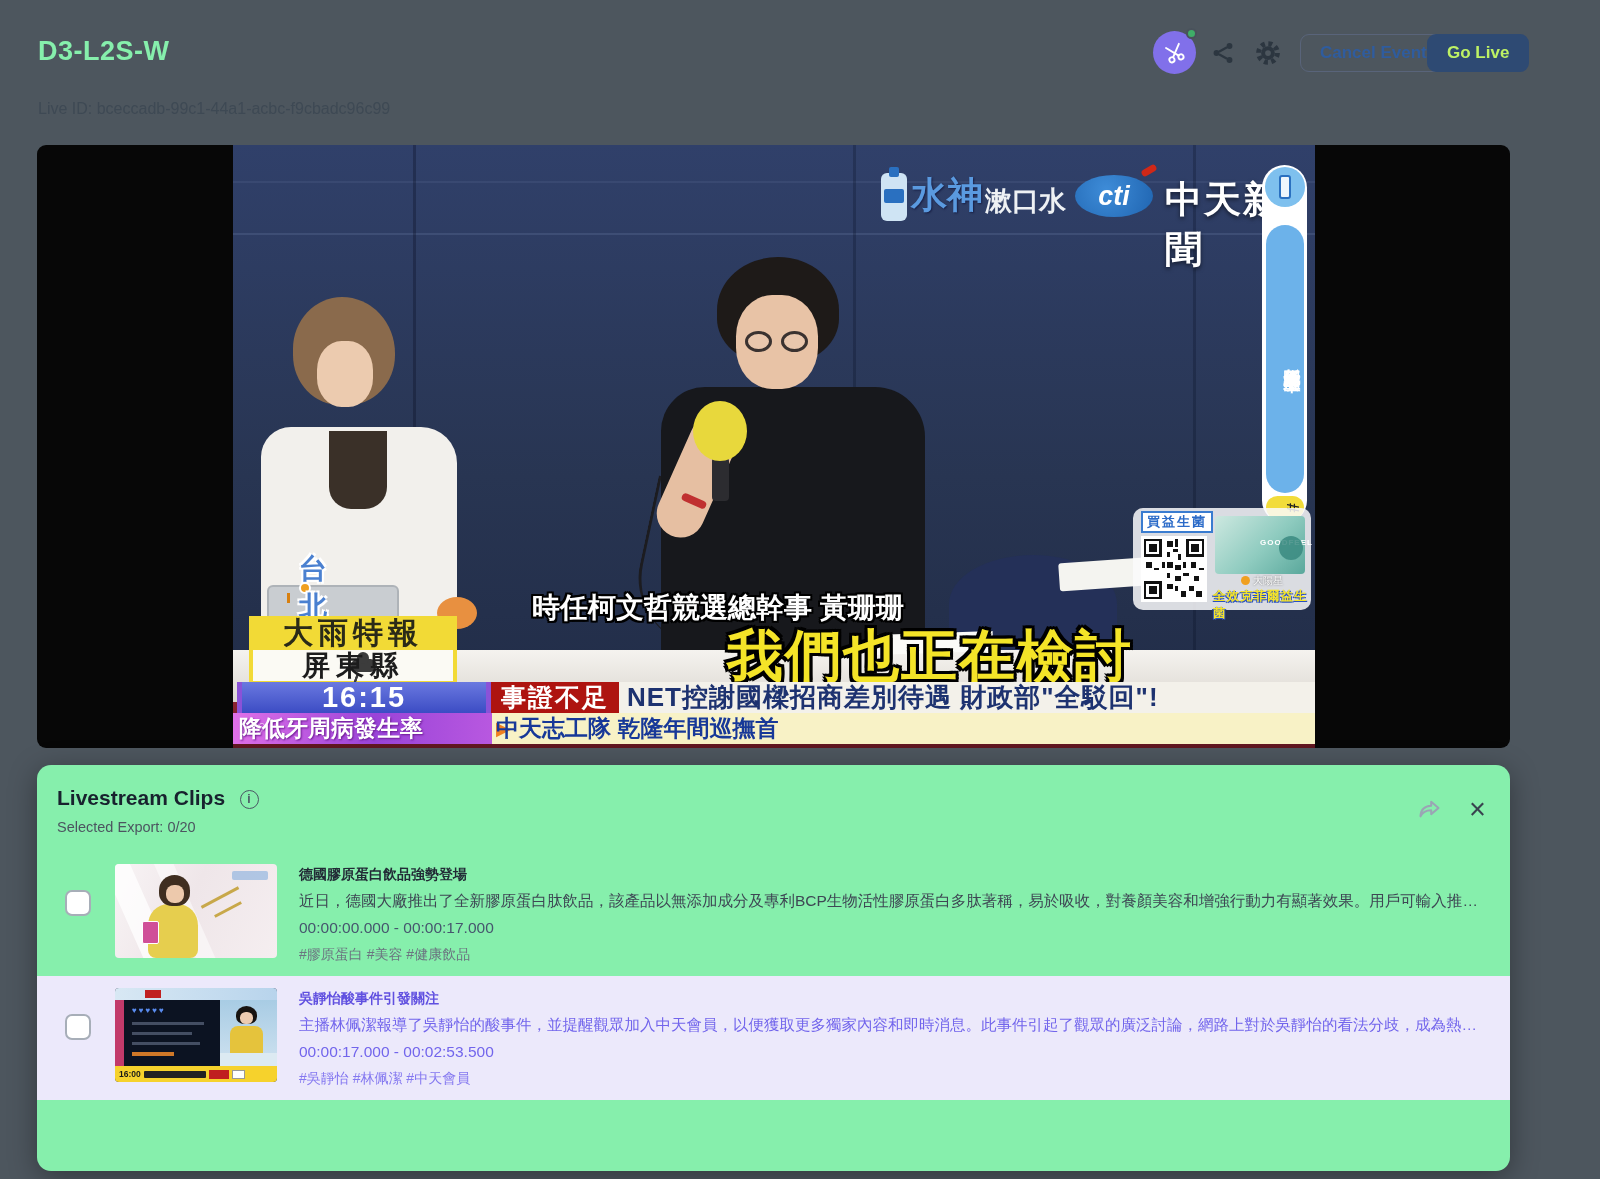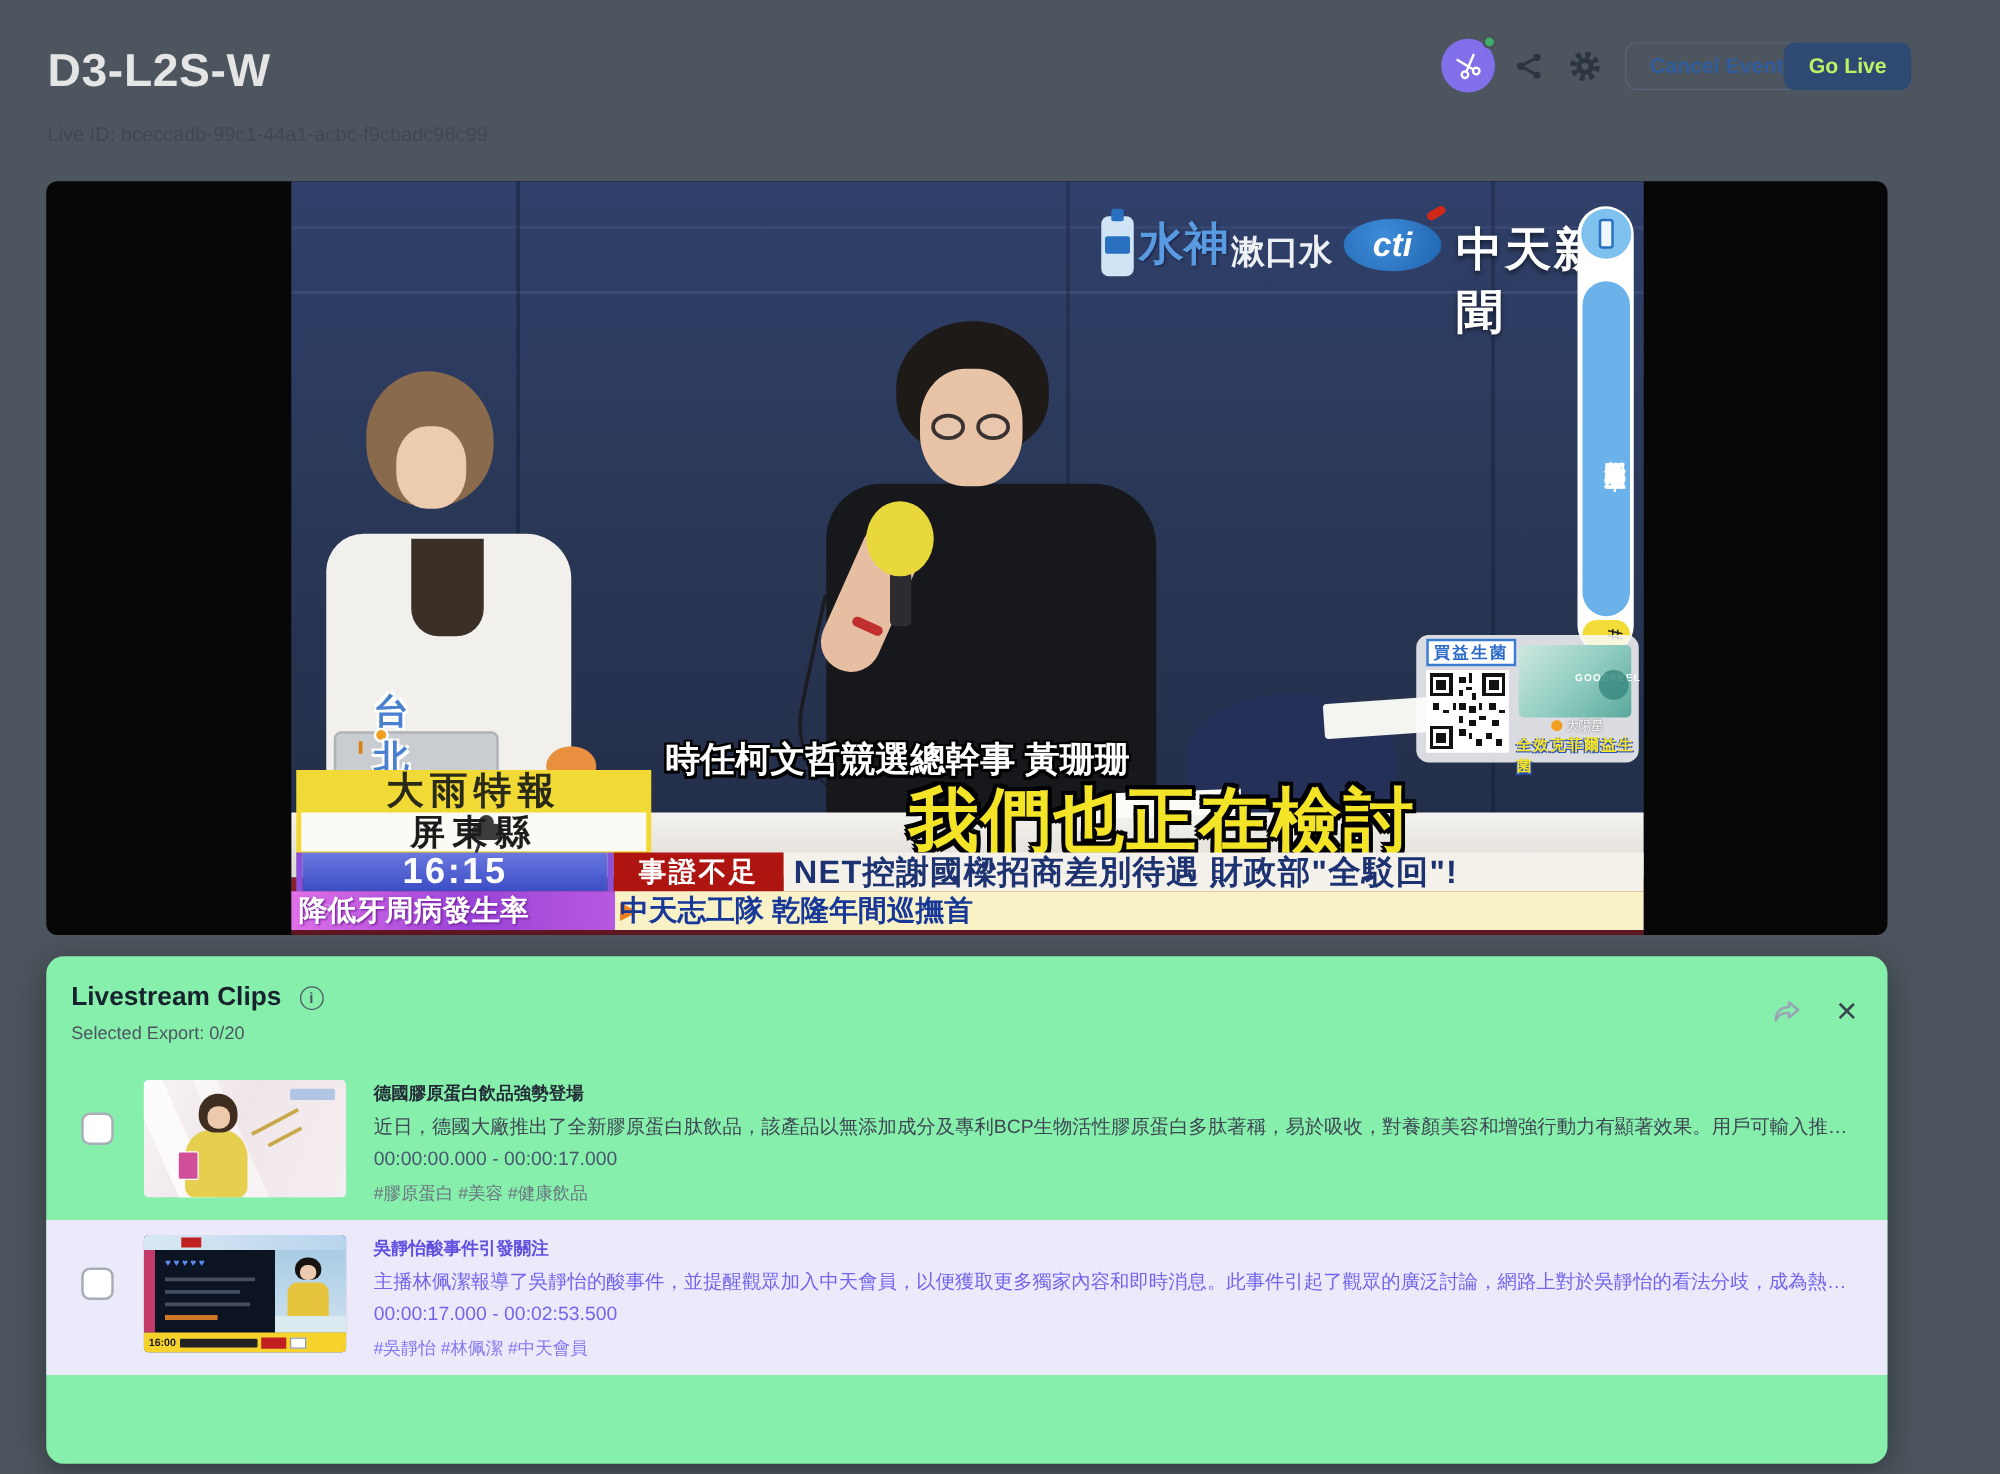--- a/index.html
+++ b/index.html
@@ -2,21 +2,21 @@
 <html><head>
 <meta charset="utf-8">
 <style>
   * { margin:0; padding:0; box-sizing:border-box; }
   html,body { width:1600px; height:1179px; }
   body {
     position:relative; background:#4d565e; overflow:hidden;
     font-family:"Liberation Sans","DejaVu Sans",sans-serif;
   }
   
-  .page-title { position:absolute; left:38px; top:36px; font-size:37px; font-weight:bold; color:#e5e5e5; letter-spacing:.5px; }
+  .page-title { position:absolute; left:38px; top:36px; font-size:27px; font-weight:bold; color:#86efac; letter-spacing:.5px; }
   .live-id    { position:absolute; left:38px; top:100px; font-size:16px; color:#3e4954; }
   .clip-btn   { position:absolute; left:1153px; top:31px; width:43px; height:43px; border-radius:50%;
                 background:#8170ea; display:flex; align-items:center; justify-content:center; cursor:pointer; }
   .clip-dot   { position:absolute; left:1186px; top:28px; width:11px; height:11px; border-radius:50%;
                 background:#3fae68; border:2px solid #49525b; }
   .icon-share { position:absolute; left:1210px; top:40px; width:26px; height:26px; cursor:pointer; }
   .icon-gear  { position:absolute; left:1253px; top:38px; width:30px; height:30px; cursor:pointer; }
   .btn-cancel { position:absolute; left:1300px; top:34px; height:38px; padding:0 19px; background:transparent;
                 border:1.5px solid #59647a; border-radius:9px; color:#2f5c9e; font-weight:bold; font-size:17px;
                 font-family:inherit; cursor:pointer; }
@@ -90,37 +90,37 @@
   .prod-circle{ left:146px; top:28px; width:24px; height:24px; border-radius:50%; background:#3a8a80; opacity:.85; }
   .prod-brand { left:120px; top:66px; font-size:10px; color:#fff; text-shadow:0 0 2px #555; }
   .prod-dot   { left:108px; top:68px; width:9px; height:9px; border-radius:50%; background:#f0a020; }
   .prod-name  { left:80px; top:80px; font-size:12.5px; font-weight:bold; color:#f5e42a; text-shadow:1px 1px 0 #2a50c0, -1px 1px 0 #2a50c0; letter-spacing:1px; }
   
   .loc-tag  { left:66px; top:438px; display:flex; align-items:center; gap:6px; }
   .loc-pin-ball { width:12px; height:12px; border-radius:50%; background:#f0a020; border:2px solid #fff; }
   .loc-pin-stem { position:relative; left:-12px; top:10px; width:3px; height:10px; background:#d88010; }
   .loc-text { font-size:28px; font-weight:bold; color:#4a80d0;
               text-shadow:-2px -2px 0 #fff,2px -2px 0 #fff,-2px 2px 0 #fff,2px 2px 0 #fff; letter-spacing:4px; }
-  .weather  { left:4px; top:471px; width:284px; background:#f2da36; padding:0 4px 4px 4px; }
+  .weather  { left:16px; top:471px; width:208px; background:#f2da36; padding:0 4px 4px 4px; }
   .weather-title { position:relative; height:34px; line-height:34px; text-align:center; font-size:30px; font-weight:bold; color:#2a2a18; letter-spacing:5px; }
   .weather-row   { position:relative; height:31px; background:#fbfaf4; display:flex; align-items:center; justify-content:center; gap:10px; }
   .rain-cloud { position:relative; width:26px; height:13px; background:#3c3c3c; border-radius:8px; }
   .rain-cloud::before { content:""; position:absolute; left:6px; top:-7px; width:12px; height:12px; background:#3c3c3c; border-radius:50%; }
   .rain-drops { position:relative; display:flex; gap:3px; margin-left:-32px; margin-top:18px; }
   .rain-drops i { width:2px; height:8px; background:#3c3c3c; transform:rotate(20deg); }
   .weather-region { font-size:28px; font-weight:bold; color:#1c1c1c; letter-spacing:6px; }
   .clock { left:4px; top:537px; width:254px; height:31px; background:linear-gradient(180deg,#6a79e0,#3c4cc4);
            border-left:5px solid #8a52d8; border-right:5px solid #8a52d8; color:#fff; font-size:29px; font-weight:bold;
            display:flex; align-items:center; justify-content:center; letter-spacing:2px; }
   .caption1 { left:250px; top:444px; width:470px; text-align:center; font-size:28px; font-weight:bold; color:#fff;
               text-shadow:2px 0 0 #000,-2px 0 0 #000,0 2px 0 #000,0 -2px 0 #000,2px 2px 0 #000,-2px -2px 0 #000,2px -2px 0 #000,-2px 2px 0 #000; }
   .caption2 { left:442px; top:474px; width:510px; text-align:center; font-size:56px; font-weight:bold; color:#f4e428; letter-spacing:2px;
               text-shadow:3px 0 0 #000,-3px 0 0 #000,0 3px 0 #000,0 -3px 0 #000,3px 3px 0 #000,-3px -3px 0 #000,3px -3px 0 #000,-3px 3px 0 #000; }
   .newsbar  { left:258px; top:537px; width:824px; height:31px; display:flex; }
-  .news-tag { position:relative; background:#ae1410; color:#fff; font-size:22px; font-weight:bold; padding:0 20px;
+  .news-tag { position:relative; background:#ae1410; color:#fff; font-size:25px; font-weight:bold; padding:0 10px;
               display:flex; align-items:center; letter-spacing:2px;font-family:Liberation Mono, monospace; }
   .news-headline { position:relative; flex:1; background:#f3f1ea; color:#1d3270; font-size:26px; font-weight:bold;
               display:flex; align-items:center; padding-left:8px; letter-spacing:1px; white-space:nowrap; overflow:hidden; }
   .tickerbar { left:0; top:568px; width:1082px; height:31px; display:flex; }
   .ticker-left { position:relative; width:259px; background:linear-gradient(90deg,#e070e8,#9a44d8 55%,#b858e0);
               color:#fff; font-size:23px; font-weight:bold; display:flex; align-items:center; gap:5px; padding-left:6px;
               text-shadow:1px 1px 2px #6a1890; white-space:nowrap; overflow:hidden; }
   .ticker-hearts { font-size:15px; color:#fff; }
   .ticker-right { position:relative; flex:1; background:#f8f2c6; display:flex; align-items:center; gap:9px;
               font-size:23px; font-weight:bold; padding-left:4px; white-space:nowrap; overflow:hidden; }

